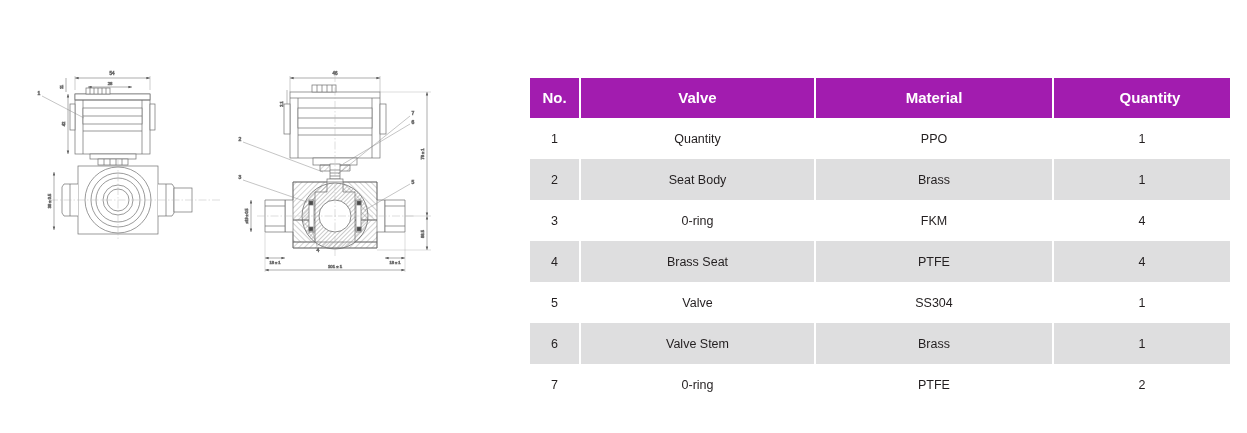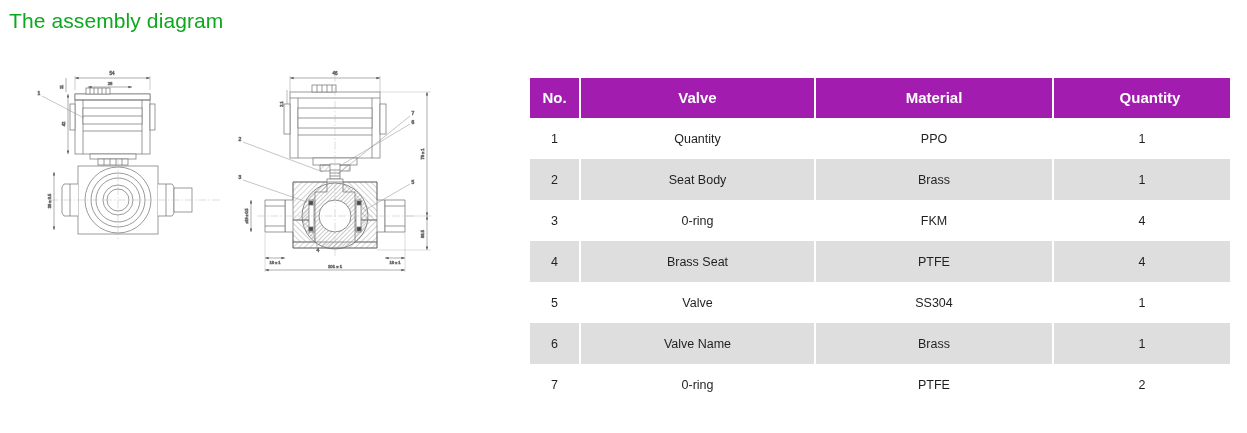--- a/index.html
+++ b/index.html
@@ -78,21 +78,20 @@
   }
   #parts-table tbody td:last-child { border-right: none; }
   #parts-table tbody tr.row-odd  td { background: #ffffff; }
   #parts-table tbody tr.row-even td { background: #dededf; }
 </style>
 </head>
 <body>
 
 <div id="page">
 
-  <div id="page-title">The assembly diagram</div>
 
   <div id="drawing-area">
     <svg width="490" height="220" viewBox="0 0 490 220" xmlns="http://www.w3.org/2000/svg">
       <defs>
         <pattern id="hatchR" width="4" height="4" patternTransform="rotate(45)" patternUnits="userSpaceOnUse">
           <line x1="0" y1="0" x2="0" y2="4" stroke="#6b6b6b" stroke-width="0.6"></line>
         </pattern>
         <pattern id="hatchL" width="4" height="4" patternTransform="rotate(-45)" patternUnits="userSpaceOnUse">
           <line x1="0" y1="0" x2="0" y2="4" stroke="#6b6b6b" stroke-width="0.6"></line>
         </pattern>
@@ -325,21 +324,21 @@
         <td>4</td>
       </tr>
       <tr class="row-odd">
         <td>5</td>
         <td>Valve</td>
         <td>SS304</td>
         <td>1</td>
       </tr>
       <tr class="row-even">
         <td>6</td>
-        <td>Valve Name</td>
+        <td>Valve Stem</td>
         <td>Brass</td>
         <td>1</td>
       </tr>
       <tr class="row-odd">
         <td>7</td>
         <td>0-ring</td>
         <td>PTFE</td>
         <td>2</td>
       </tr>
     </tbody>

